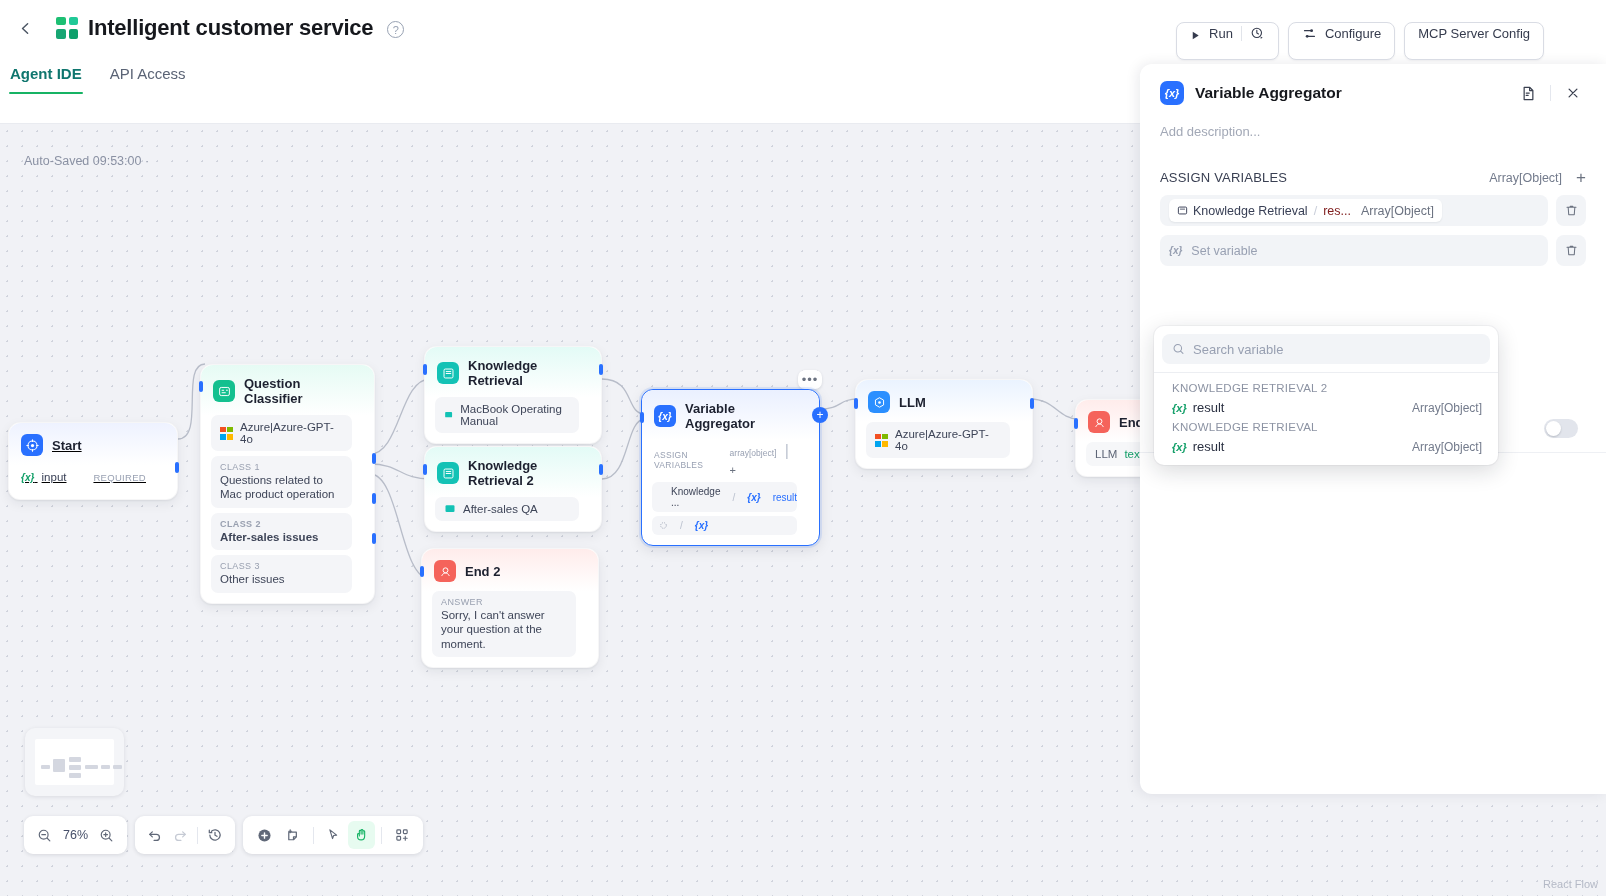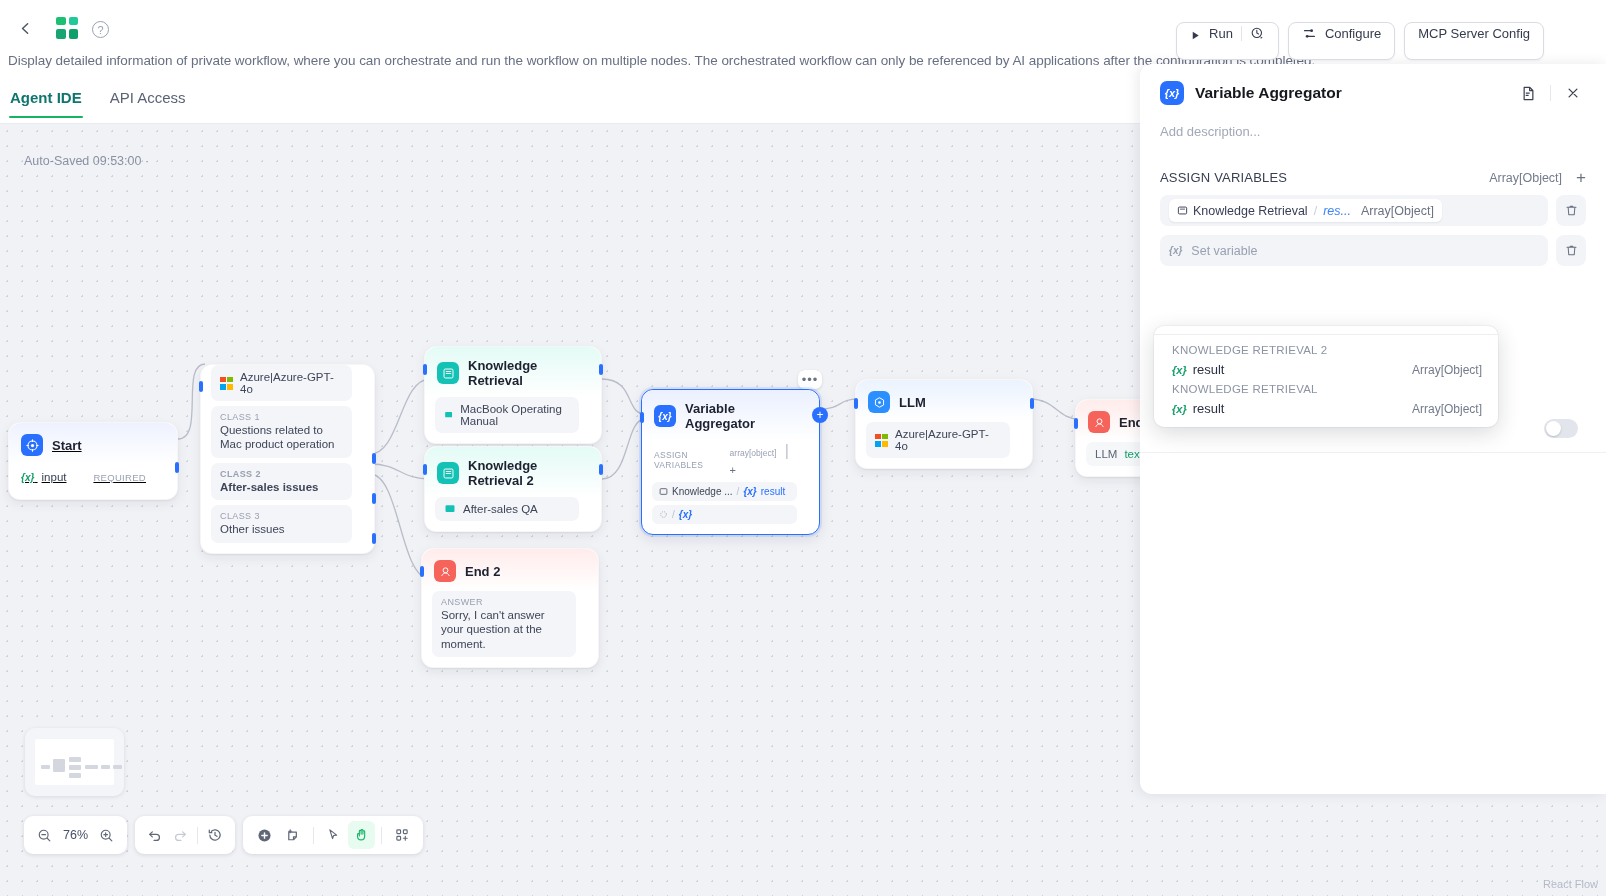--- a/index.html
+++ b/index.html
@@ -79,21 +79,21 @@
   .ico-teal{background:#13c2b5;color:#fff;}
   .ico-red{background:#f5635b;color:#fff;}
   .ico-lblue{background:#2b8fff;color:#fff;}
   .vx { font-size:10px; font-weight:bold; font-style:italic; }
 
   .node.selected { border:1.6px solid #2970ff; box-shadow:0 0 0 2px rgba(41,112,255,.12), 0 4px 14px rgba(16,24,40,.10); }
 
   .va-row { display:flex; align-items:center; justify-content:space-between; padding:2px 2px 4px 2px; }
   .va-cap { font-size:8.5px; color:#98a0b2; letter-spacing:.3px;}
   .va-type { font-size:8.5px; color:#98a0b2; }
-  .va-item { background:#f4f5f8; border-radius:6px; padding:4px 7px; font-size:10px; color:#3e4558; display:flex; align-items:center; gap:4px;}
+  .va-item { background:#f4f5f8; border-radius:6px; padding:4px 7px; font-size:10px; color:#3e4558; display:flex; align-items:center; gap:12px;}
   .va-item + .va-item{ margin-top:4px; }
   .grn { color:#15a06a; } .blu { color:#2970ff; } .sl { color:#bcc2cf; }
   .dots { position:absolute; background:#fff; border-radius:7px; width:24px; height:19px;
     display:flex; align-items:center; justify-content:center; color:#6b7280; font-size:13px; letter-spacing:1px;
     box-shadow:0 1px 3px rgba(16,24,40,.13); }
 
   .edges { position:absolute; left:0; top:0; width:1606px; height:772px; pointer-events:none; }
 
   
   .minimap { position:absolute; left:25px; bottom:100px; width:99px; height:68px; background:#f4f5f8;
@@ -136,21 +136,21 @@
   .sec-type { font-size:12.5px; color:#737b8c; }
   .plus { color:#6b7280; font-size:17px; margin-left:14px; cursor:pointer; line-height:1;}
 
   .var-row { display:flex; align-items:center; gap:8px; padding:9px 20px 0 20px; }
   .var-box { flex:1; height:31px; background:#f2f4f7; border-radius:8px; display:flex; align-items:center;
     padding:0 9px; font-size:12.5px; }
   .var-inner { background:#fff; border-radius:6px; height:23px; display:inline-flex; align-items:center; gap:5px; padding:0 8px;
     box-shadow:0 1px 2px rgba(16,24,40,.07); }
   .var-node { color:#394056; font-size:12.5px; }
   .var-slash { color:#c9ced9; margin:0 1px;}
-  .var-name { color:#3b82f6; font-size:12.5px;font-style:italic;}
+  .var-name { color:#7f1d1d; font-size:12.5px;}
   .var-type { color:#6b7280; font-size:12.5px; margin-left:5px;}
   .var-ph { color:#98a0b2; font-size:12.5px; margin-left:9px;}
   .trash { width:30px; height:31px; background:#f2f4f7; border-radius:8px; display:flex; align-items:center;
     justify-content:center; color:#6b7280; cursor:pointer;}
 
   
   .dropdown { position:absolute; left:14px; top:262px; width:344px; background:#fff; border-radius:10px;
     box-shadow:0 6px 22px rgba(16,24,40,.16), 0 0 0 1px rgba(16,24,40,.04); padding:8px 0 8px 0; z-index:9; }
   .search-wrap { padding:0 8px 8px 8px; }
   .search-box { height:30px; background:#f2f4f7; border-radius:8px; display:flex; align-items:center; gap:8px; padding:0 10px; }
@@ -180,23 +180,23 @@
         <svg width="17" height="17" viewBox="0 0 20 20" fill="none">
           <path d="M12.5 4.5L6.5 10l6 5.5" stroke="#4b5563" stroke-width="1.7" stroke-linecap="round" stroke-linejoin="round"></path>
         </svg>
       </button>
       <span class="app-logo">
           <i></i>
           <i></i>
           <i></i>
           <i></i>
         </span>
+      <span class="page-title">Intelligent customer service</span>
       <span class="help-icon">?</span>
     </div>
-    <div class="subtitle">Display detailed information of private workflow, where you can orchestrate and run the workflow on multiple nodes. The orchestrated workflow can only be referenced by AI applications after the configuration is completed.</div>
     <div class="tabs">
       <div class="tab active">Agent IDE</div>
       <div class="tab">API Access</div>
     </div>
     <div class="hdr-sep"></div>
   </div>
 
   <div class="canvas">
 
     <div class="autosave">Auto-Saved 09:53:00 ·</div>
@@ -229,20 +229,30 @@
         <div class="chip" style="background:#fff; padding-left:2px; justify-content:space-between;">
           <span><span class="vx grn">{x}</span>
           <span style="color:#394056;margin-left:4px;">input</span></span>
           <span style="font-size:9.5px;color:#98a0b2;letter-spacing:.3px;">REQUIRED</span>
         </div>
       </div>
       <div class="port r" style="top:39px;"></div>
     </div>
 
     <div class="node" style="left:200px; top:240px; width:175px;">
+      <div class="node-head head-qc">
+        <span class="n-ico" style="background:#14c08f;">
+          <svg width="13" height="13" viewBox="0 0 16 16" fill="none">
+              <rect x="2" y="3" width="12" height="10" rx="2" stroke="#fff" stroke-width="1.2"></rect>
+              <path d="M5 6.5h2M5 9.5h4" stroke="#fff" stroke-width="1.2" stroke-linecap="round"></path>
+              <circle cx="11" cy="6.5" r="1" fill="#fff"></circle>
+            </svg>
+        </span>
+        <span class="node-title">Question Classifier</span>
+      </div>
       <div class="node-body">
         <div class="chip">
           <span class="ms-logo">
               <i></i>
               <i></i>
               <i></i>
               <i></i>
             </span>
           <span>Azure|Azure-GPT-4o</span>
         </div>
@@ -584,20 +594,29 @@
           </svg>
       </div>
     </div>
 
     <div class="panel-hr"></div>
     <div class="toggle">
         <i></i>
       </div>
 
     <div class="dropdown">
+      <div class="search-wrap">
+        <div class="search-box">
+          <svg width="14" height="14" viewBox="0 0 18 18" fill="none">
+              <circle cx="8" cy="8" r="5.2" stroke="#98a0b2" stroke-width="1.4"></circle>
+              <path d="M11.9 11.9l3.2 3.2" stroke="#98a0b2" stroke-width="1.4" stroke-linecap="round"></path>
+            </svg>
+          <input type="text" placeholder="Search variable" style="">
+        </div>
+      </div>
       <div class="dd-div"></div>
 
       <div class="grp">KNOWLEDGE RETRIEVAL 2</div>
       <div class="opt">
         <span class="ovx">{x}</span>
         <span class="oname">result</span>
         <span class="otype">Array[Object]</span>
       </div>
 
       <div class="grp">KNOWLEDGE RETRIEVAL</div>

